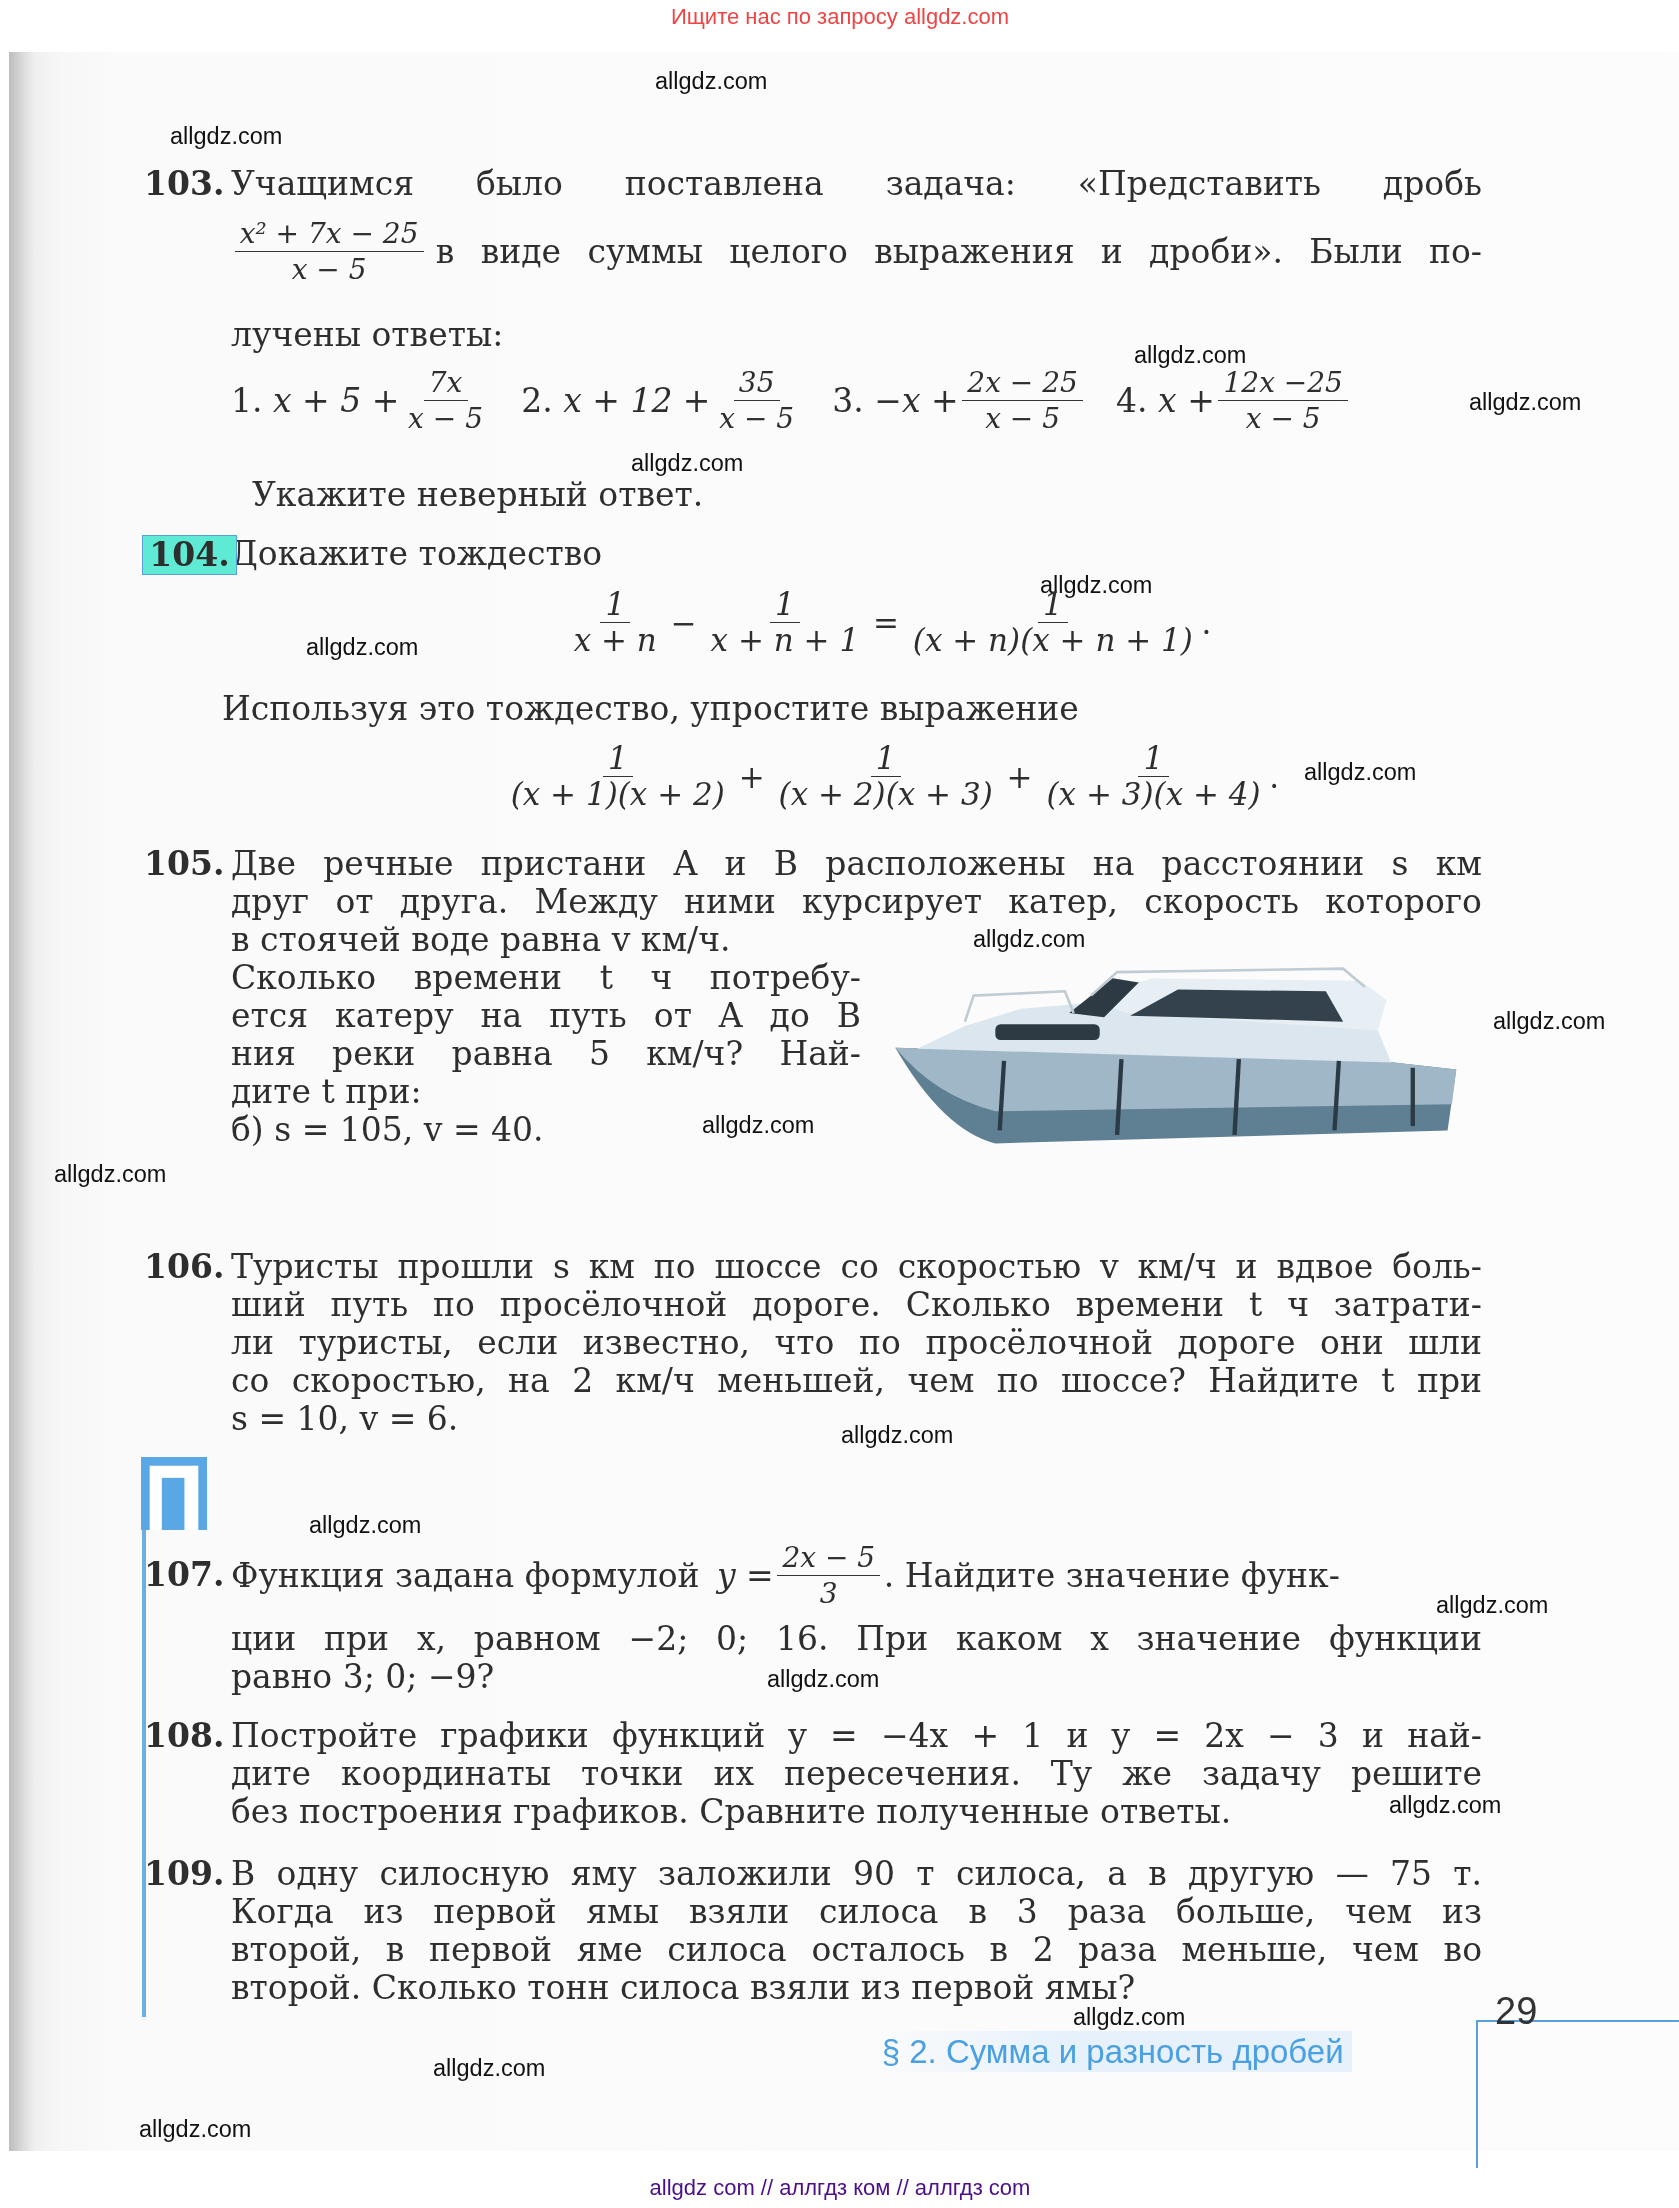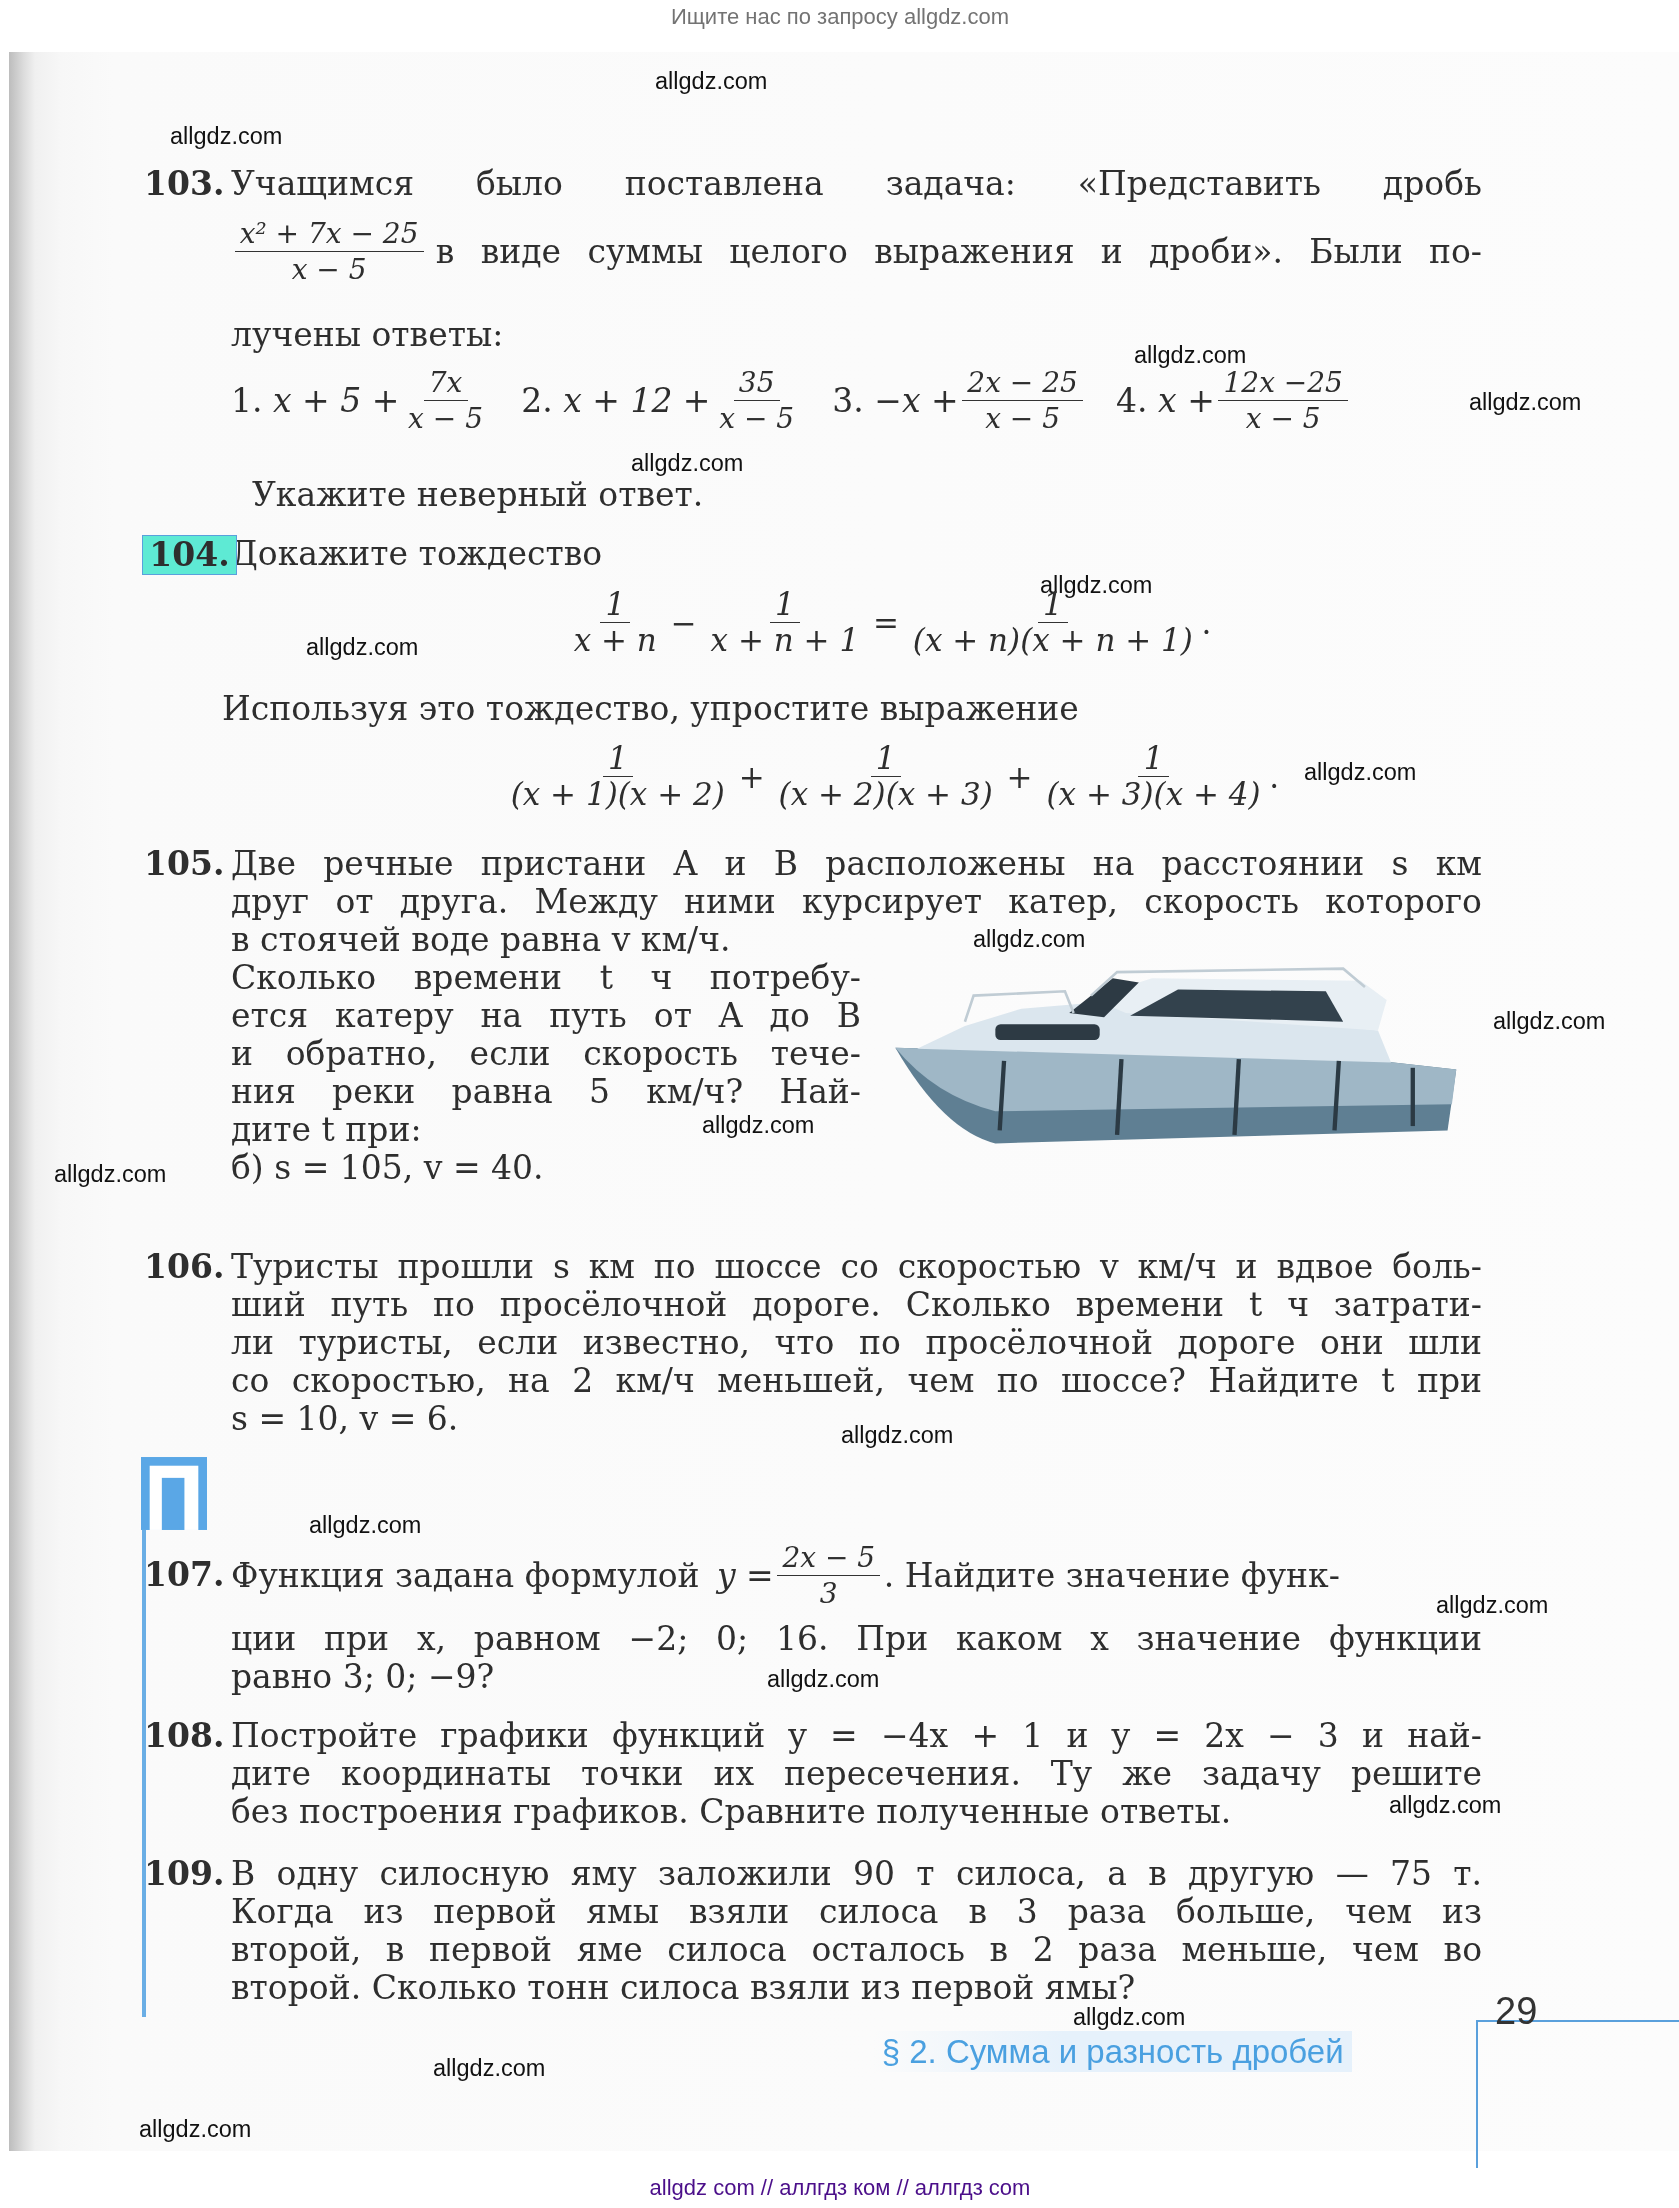--- a/index.html
+++ b/index.html
@@ -1,20 +1,20 @@
 <!DOCTYPE html>
 <html style="font-size:14px"><head>
 <meta charset="utf-8">
 <style>
   * { box-sizing: border-box; margin: 0; padding: 0; }
   html, body { width: 1680px; height: 2208px; background: #ffffff; overflow: hidden; }
   body { position: relative; font-family: "DejaVu Serif", serif; color: #2e2e2e; }
 
   .top-banner { position: absolute; top: 3.5px; left: 0; width: 100%; text-align: center;
-    font-family: "Liberation Sans", sans-serif; font-size: 22px; color: #737373; }
+    font-family: "Liberation Sans", sans-serif; font-size: 22px; color: #ef4444; }
   .bottom-banner { position: absolute; top: 2175px; left: 0; width: 100%; text-align: center;
     font-family: "Liberation Sans", sans-serif; font-size: 22px; color: #4b0f8a; }
 
   .page { position: absolute; left: 8.7px; top: 52px; width: 1671px; height: 2099px;
     background: linear-gradient(to right, #bdbdbd 0px, #dedede 15.6px, #f0f0f0 26px, #f7f7f7 52px, #fafafa 104px, #fcfcfc 100%); }
 
   .wm { position: absolute; font-family: "Liberation Sans", sans-serif; font-size: 23.5px; color: #111; }
 
   .prob { position: absolute; left: 144px; width: 1338px; font-size: 33px; line-height: 38px; }
   .num { position: absolute; left: 0; font-weight: bold; }
@@ -167,21 +167,20 @@
   <span>.</span>
 </div>
 
 <div class="prob" style="top:845px">
   <span class="num">105.</span>
   <div class="txt just">Две речные пристани A и B расположены на расстоянии s км</div>
   <div class="txt just">друг от друга. Между ними курсирует катер, скорость которого</div>
   <div class="txt">в стоячей воде равна v км/ч.</div>
   <div class="txt just" style="width:630px">Сколько времени t ч потребу-</div>
   <div class="txt just" style="width:630px">ется катеру на путь от A до B</div>
-  <div class="txt just" style="width:630px">и обратно, если скорость тече-</div>
   <div class="txt just" style="width:630px">ния реки равна 5 км/ч? Най-</div>
   <div class="txt">дите t при:</div>
   <div class="txt">б) s = 105, v = 40.</div>
 </div>
 
 <svg class="boat" viewBox="0 0 675 210">
   <path d="M5 95 L560 110 L650 120 L640 190 L120 205 Q60 190 5 95 Z" fill="#5f7f93"></path>
   <path d="M5 95 L560 110 L650 120 L645 160 L120 168 Q50 150 5 95 Z" fill="#9fb7c6"></path>
   <path d="M85 70 L150 50 L270 40 L560 75 L575 112 L30 96 Z" fill="#dbe6ee"></path>
   <path d="M230 38 L300 15 L540 18 L570 40 L560 75 L270 55 Z" fill="#e8eff4"></path>

